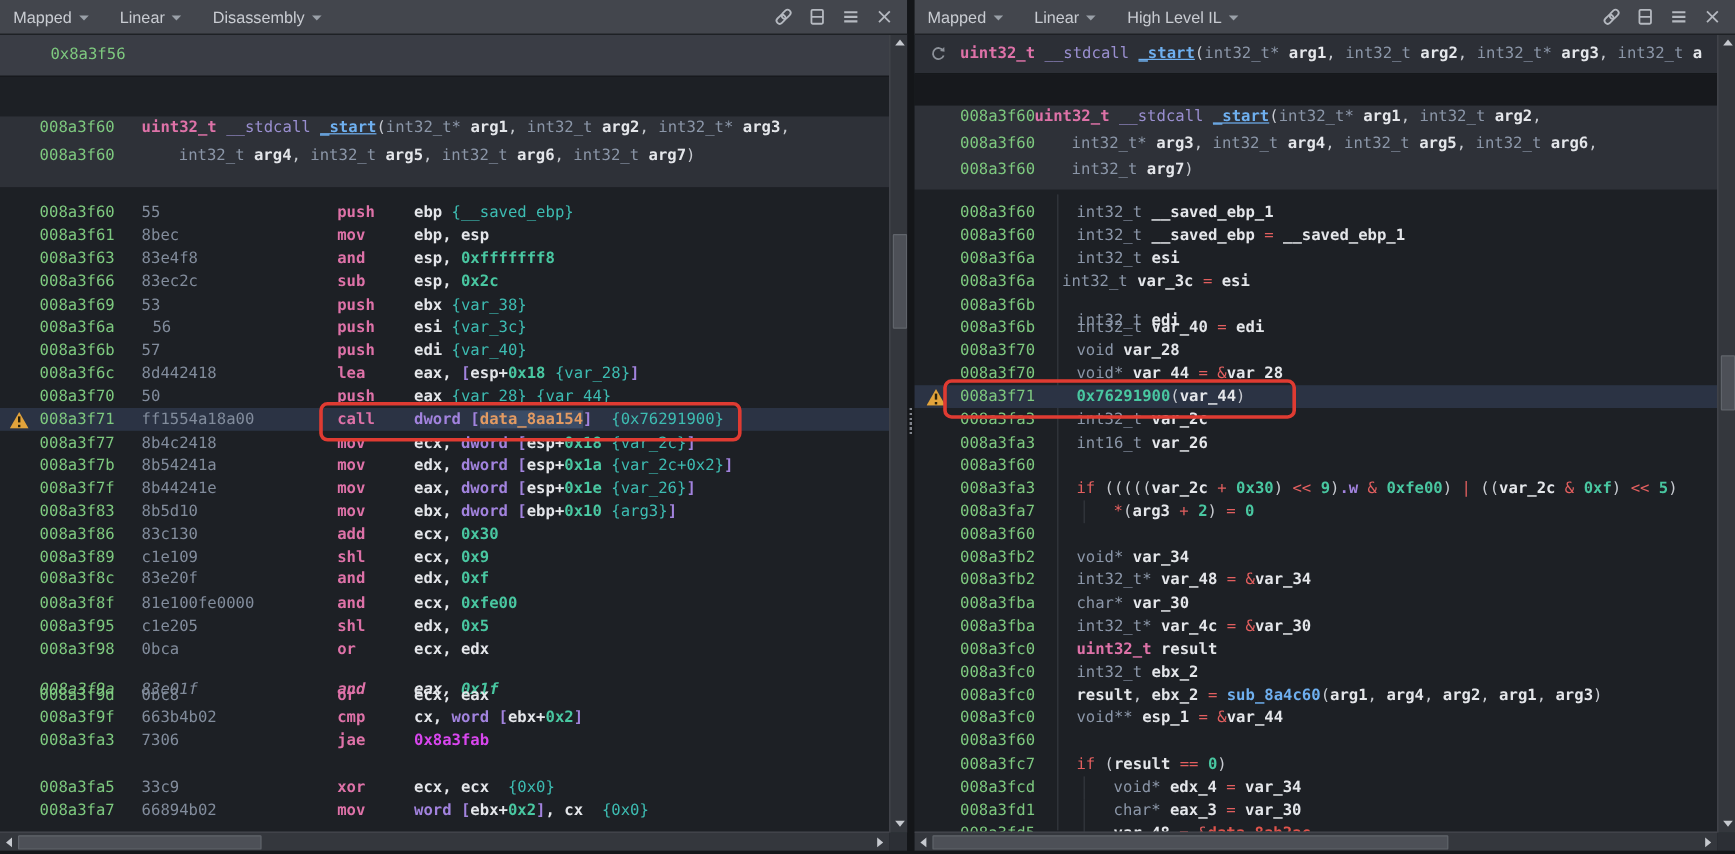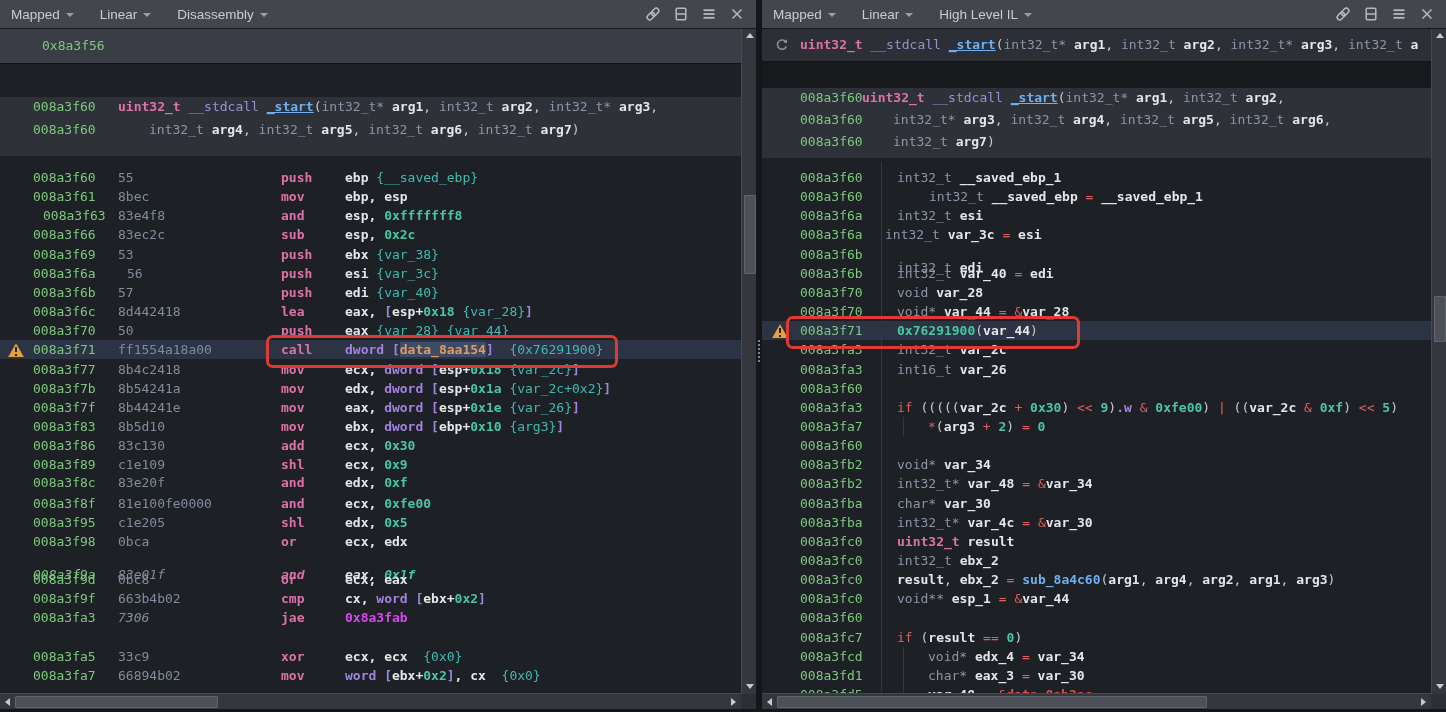--- a/index.html
+++ b/index.html
@@ -85,42 +85,42 @@
     <div class="sticky-l">
       <span class="tk g cpos" style="left:42px;top:8px">0x8a3f56</span>
     </div>
     <div class="sigblock-l" id="lsig">
         <div class="row" style="top: 0px;"><span class="tk g cpos" style="left: 33px;">008a3f60</span><span class="cpos" style="left: 118px;"><span class="tk p">uint32_t </span><span class="tk sc">__stdcall </span><span class="tk uf">_start</span><span class="tk pl">(</span><span class="tk t">int32_t* </span><span class="tk w">arg1</span><span class="tk pl">, </span><span class="tk t">int32_t </span><span class="tk w">arg2</span><span class="tk pl">, </span><span class="tk t">int32_t* </span><span class="tk w">arg3</span><span class="tk pl">,</span></span></div>
         <div class="row" style="top: 23px;"><span class="tk g cpos" style="left: 33px;">008a3f60</span><span class="cpos" style="left: 149px;"><span class="tk t">int32_t </span><span class="tk w">arg4</span><span class="tk pl">, </span><span class="tk t">int32_t </span><span class="tk w">arg5</span><span class="tk pl">, </span><span class="tk t">int32_t </span><span class="tk w">arg6</span><span class="tk pl">, </span><span class="tk t">int32_t </span><span class="tk w">arg7</span><span class="tk pl">)</span></span></div>
       </div>
     <div id="lrows">
         <div class="row" style="top: 168px;"><span class="tk g cpos" style="left: 33px;">008a3f60</span><span class="tk by cpos" style="left: 118px;">55</span><span class="tk m cpos" style="left: 281px;">push</span><span class="cpos" style="left: 345px;"><span class="tk w">ebp </span><span class="tk a">{__saved_ebp}</span></span></div>
         <div class="row" style="top: 187.15px;"><span class="tk g cpos" style="left: 33px;">008a3f61</span><span class="tk by cpos" style="left: 118px;">8bec</span><span class="tk m cpos" style="left: 281px;">mov</span><span class="cpos" style="left: 345px;"><span class="tk w">ebp, esp</span></span></div>
-        <div class="row" style="top: 206.3px;"><span class="tk g cpos" style="left: 33px; margin-left: 10px;">008a3f63</span><span class="tk by cpos" style="left: 118px;">83e4f8</span><span class="tk m cpos" style="left: 281px;">and</span><span class="cpos" style="left: 345px;"><span class="tk w">esp, </span><span class="tk n">0xfffffff8</span></span></div>
+        <div class="row" style="top: 206.3px;"><span class="tk g cpos" style="left: 33px;">008a3f63</span><span class="tk by cpos" style="left: 118px;">83e4f8</span><span class="tk m cpos" style="left: 281px;">and</span><span class="cpos" style="left: 345px;"><span class="tk w">esp, </span><span class="tk n">0xfffffff8</span></span></div>
         <div class="row" style="top: 225.45px;"><span class="tk g cpos" style="left: 33px;">008a3f66</span><span class="tk by cpos" style="left: 118px;">83ec2c</span><span class="tk m cpos" style="left: 281px;">sub</span><span class="cpos" style="left: 345px;"><span class="tk w">esp, </span><span class="tk n">0x2c</span></span></div>
         <div class="row" style="top: 244.6px;"><span class="tk g cpos" style="left: 33px;">008a3f69</span><span class="tk by cpos" style="left: 118px;">53</span><span class="tk m cpos" style="left: 281px;">push</span><span class="cpos" style="left: 345px;"><span class="tk w">ebx </span><span class="tk a">{var_38}</span></span></div>
         <div class="row" style="top: 263.75px;"><span class="tk g cpos" style="left: 33px;">008a3f6a</span><span class="tk by cpos" style="left: 127px;">56</span><span class="tk m cpos" style="left: 281px;">push</span><span class="cpos" style="left: 345px;"><span class="tk w">esi </span><span class="tk a">{var_3c}</span></span></div>
         <div class="row" style="top: 282.9px;"><span class="tk g cpos" style="left: 33px;">008a3f6b</span><span class="tk by cpos" style="left: 118px;">57</span><span class="tk m cpos" style="left: 281px;">push</span><span class="cpos" style="left: 345px;"><span class="tk w">edi </span><span class="tk a">{var_40}</span></span></div>
         <div class="row" style="top: 302.05px;"><span class="tk g cpos" style="left: 33px;">008a3f6c</span><span class="tk by cpos" style="left: 118px;">8d442418</span><span class="tk m cpos" style="left: 281px;">lea</span><span class="cpos" style="left: 345px;"><span class="tk w">eax, </span><span class="tk v">[</span><span class="tk w">esp+</span><span class="tk n">0x18</span><span class="tk w"> </span><span class="tk a">{var_28}</span><span class="tk v">]</span></span></div>
         <div class="row" style="top: 321.2px;"><span class="tk g cpos" style="left: 33px;">008a3f70</span><span class="tk by cpos" style="left: 118px;">50</span><span class="tk m cpos" style="left: 281px;">push</span><span class="cpos" style="left: 345px;"><span class="tk w">eax </span><span class="tk a">{var_28} {var_44}</span></span></div>
         <div class="row hl" style="top: 340.35px;"><span class="tk g cpos" style="left: 33px;">008a3f71</span><span class="tk by cpos" style="left: 118px;">ff1554a18a00</span><span class="tk m cpos" style="left: 281px;">call</span><span class="cpos" style="left: 345px;"><span class="tk v">dword [</span><span class="tk osel">data_8aa154</span><span class="tk v">]</span><span class="tk w">  </span><span class="tk a">{0x76291900}</span></span></div>
         <div class="row" style="top: 359.5px;"><span class="tk g cpos" style="left: 33px;">008a3f77</span><span class="tk by cpos" style="left: 118px;">8b4c2418</span><span class="tk m cpos" style="left: 281px;">mov</span><span class="cpos" style="left: 345px;"><span class="tk w">ecx, </span><span class="tk v">dword [</span><span class="tk w">esp+</span><span class="tk n">0x18</span><span class="tk w"> </span><span class="tk a">{var_2c}</span><span class="tk v">]</span></span></div>
         <div class="row" style="top: 378.65px;"><span class="tk g cpos" style="left: 33px;">008a3f7b</span><span class="tk by cpos" style="left: 118px;">8b54241a</span><span class="tk m cpos" style="left: 281px;">mov</span><span class="cpos" style="left: 345px;"><span class="tk w">edx, </span><span class="tk v">dword [</span><span class="tk w">esp+</span><span class="tk n">0x1a</span><span class="tk w"> </span><span class="tk a">{var_2c+0x2}</span><span class="tk v">]</span></span></div>
         <div class="row" style="top: 397.8px;"><span class="tk g cpos" style="left: 33px;">008a3f7f</span><span class="tk by cpos" style="left: 118px;">8b44241e</span><span class="tk m cpos" style="left: 281px;">mov</span><span class="cpos" style="left: 345px;"><span class="tk w">eax, </span><span class="tk v">dword [</span><span class="tk w">esp+</span><span class="tk n">0x1e</span><span class="tk w"> </span><span class="tk a">{var_26}</span><span class="tk v">]</span></span></div>
         <div class="row" style="top: 416.95px;"><span class="tk g cpos" style="left: 33px;">008a3f83</span><span class="tk by cpos" style="left: 118px;">8b5d10</span><span class="tk m cpos" style="left: 281px;">mov</span><span class="cpos" style="left: 345px;"><span class="tk w">ebx, </span><span class="tk v">dword [</span><span class="tk w">ebp+</span><span class="tk n">0x10</span><span class="tk w"> </span><span class="tk a">{arg3}</span><span class="tk v">]</span></span></div>
         <div class="row" style="top: 436.1px;"><span class="tk g cpos" style="left: 33px;">008a3f86</span><span class="tk by cpos" style="left: 118px;">83c130</span><span class="tk m cpos" style="left: 281px;">add</span><span class="cpos" style="left: 345px;"><span class="tk w">ecx, </span><span class="tk n">0x30</span></span></div>
         <div class="row" style="top: 455.25px;"><span class="tk g cpos" style="left: 33px;">008a3f89</span><span class="tk by cpos" style="left: 118px;">c1e109</span><span class="tk m cpos" style="left: 281px;">shl</span><span class="cpos" style="left: 345px;"><span class="tk w">ecx, </span><span class="tk n">0x9</span></span></div>
         <div class="row" style="top: 473px;"><span class="tk g cpos" style="left: 33px;">008a3f8c</span><span class="tk by cpos" style="left: 118px;">83e20f</span><span class="tk m cpos" style="left: 281px;">and</span><span class="cpos" style="left: 345px;"><span class="tk w">edx, </span><span class="tk n">0xf</span></span></div>
         <div class="row" style="top: 493.55px;"><span class="tk g cpos" style="left: 33px;">008a3f8f</span><span class="tk by cpos" style="left: 118px;">81e100fe0000</span><span class="tk m cpos" style="left: 281px;">and</span><span class="cpos" style="left: 345px;"><span class="tk w">ecx, </span><span class="tk n">0xfe00</span></span></div>
         <div class="row" style="top: 512.7px;"><span class="tk g cpos" style="left: 33px;">008a3f95</span><span class="tk by cpos" style="left: 118px;">c1e205</span><span class="tk m cpos" style="left: 281px;">shl</span><span class="cpos" style="left: 345px;"><span class="tk w">edx, </span><span class="tk n">0x5</span></span></div>
         <div class="row" style="top: 531.85px;"><span class="tk g cpos" style="left: 33px;">008a3f98</span><span class="tk by cpos" style="left: 118px;">0bca</span><span class="tk m cpos" style="left: 281px;">or</span><span class="cpos" style="left: 345px;"><span class="tk w">ecx, edx</span></span></div>
         <div class="row" style="top: 565px; font-style: italic;"><span class="tk g cpos" style="left: 33px;">008a3f9a</span><span class="tk by cpos" style="left: 118px;">83e01f</span><span class="tk m cpos" style="left: 281px;">and</span><span class="cpos" style="left: 345px;"><span class="tk w">eax, </span><span class="tk n">0x1f</span></span></div>
         <div class="row" style="top: 570.15px;"><span class="tk g cpos" style="left: 33px;">008a3f9d</span><span class="tk by cpos" style="left: 118px;">0bc8</span><span class="tk m cpos" style="left: 281px;">or</span><span class="cpos" style="left: 345px;"><span class="tk w">ecx, eax</span></span></div>
         <div class="row" style="top: 589.3px;"><span class="tk g cpos" style="left: 33px;">008a3f9f</span><span class="tk by cpos" style="left: 118px;">663b4b02</span><span class="tk m cpos" style="left: 281px;">cmp</span><span class="cpos" style="left: 345px;"><span class="tk w">cx, </span><span class="tk v">word [</span><span class="tk w">ebx+</span><span class="tk n">0x2</span><span class="tk v">]</span></span></div>
-        <div class="row" style="top: 608.45px;"><span class="tk g cpos" style="left: 33px;">008a3fa3</span><span class="tk by cpos" style="left: 118px; font-style: italic;">7306</span><span class="tk m cpos" style="left: 281px;">jae</span><span class="cpos" style="left: 345px;"><span class="tk j">0x8a3fab</span></span></div>
+        <div class="row" style="top: 608.45px;"><span class="tk g cpos" style="left: 33px;">008a3fa3</span><span class="tk by cpos" style="left: 118px;">7306</span><span class="tk m cpos" style="left: 281px;">jae</span><span class="cpos" style="left: 345px;"><span class="tk j">0x8a3fab</span></span></div>
         <div class="row" style="top: 627.6px;"></div>
         <div class="row" style="top: 646.75px;"><span class="tk g cpos" style="left: 33px;">008a3fa5</span><span class="tk by cpos" style="left: 118px;">33c9</span><span class="tk m cpos" style="left: 281px;">xor</span><span class="cpos" style="left: 345px;"><span class="tk w">ecx, ecx  </span><span class="tk a">{0x0}</span></span></div>
         <div class="row" style="top: 665.9px;"><span class="tk g cpos" style="left: 33px;">008a3fa7</span><span class="tk by cpos" style="left: 118px;">66894b02</span><span class="tk m cpos" style="left: 281px;">mov</span><span class="cpos" style="left: 345px;"><span class="tk v">word [</span><span class="tk w">ebx+</span><span class="tk n">0x2</span><span class="tk v">]</span><span class="tk w">, cx  </span><span class="tk a">{0x0}</span></span></div>
       </div>
     <div class="redbox" style="left:266px;top:335px;width:346px;height:27px"></div>
     <div class="vsb" id="lvsb" style="left:741px">
         <div class="sbtn" style="top: 0px;">
           <div class="tri-up"></div>
         </div>
         <div class="sbtn" style="bottom: 0px;">
@@ -193,21 +193,21 @@
             <path d="M12.4 9.2 A4.6 4.6 0 1 1 12 5.2"></path>
             <path d="M12.9 2.2 L13.1 6.1 L9.3 5.6 Z" fill="#8d929a" stroke="none"></path>
           </svg></span><span class="cpos" style="left: 38px; top: 7px;"><span class="tk p">uint32_t </span><span class="tk sc">__stdcall </span><span class="tk uf">_start</span><span class="tk pl">(</span><span class="tk t">int32_t* </span><span class="tk w">arg1</span><span class="tk pl">, </span><span class="tk t">int32_t </span><span class="tk w">arg2</span><span class="tk pl">, </span><span class="tk t">int32_t* </span><span class="tk w">arg3</span><span class="tk pl">, </span><span class="tk t">int32_t </span><span class="tk w">a</span></span></div>
     <div class="sigblock-r" id="rsig">
         <div class="row" style="top: 0px;"><span class="tk g cpos" style="left: 38px;">008a3f60</span><span class="cpos" style="left: 100px;"><span class="tk p">uint32_t </span><span class="tk sc">__stdcall </span><span class="tk uf">_start</span><span class="tk pl">(</span><span class="tk t">int32_t* </span><span class="tk w">arg1</span><span class="tk pl">, </span><span class="tk t">int32_t </span><span class="tk w">arg2</span><span class="tk pl">,</span></span></div>
         <div class="row" style="top: 22px;"><span class="tk g cpos" style="left: 38px;">008a3f60</span><span class="cpos" style="left: 131px;"><span class="tk t">int32_t* </span><span class="tk w">arg3</span><span class="tk pl">, </span><span class="tk t">int32_t </span><span class="tk w">arg4</span><span class="tk pl">, </span><span class="tk t">int32_t </span><span class="tk w">arg5</span><span class="tk pl">, </span><span class="tk t">int32_t </span><span class="tk w">arg6</span><span class="tk pl">,</span></span></div>
         <div class="row" style="top: 44px;"><span class="tk g cpos" style="left: 38px;">008a3f60</span><span class="cpos" style="left: 131px;"><span class="tk t">int32_t </span><span class="tk w">arg7</span><span class="tk pl">)</span></span></div>
       </div>
     <div id="rrows">
         <div class="row" style="top: 168px;"><span class="tk g cpos" style="left: 38px;">008a3f60</span><span class="cpos" style="left: 135px;"><span class="tk t">int32_t </span><span class="tk w">__saved_ebp_1</span></span></div>
-        <div class="row" style="top: 187.15px;"><span class="tk g cpos" style="left: 38px;">008a3f60</span><span class="cpos" style="left: 135px; margin-left: 32px;"><span class="tk t">int32_t </span><span class="tk w">__saved_ebp</span><span class="tk r"> = </span><span class="tk w">__saved_ebp_1</span></span></div>
+        <div class="row" style="top: 187.15px;"><span class="tk g cpos" style="left: 38px;">008a3f60</span><span class="cpos" style="left: 135px;"><span class="tk t">int32_t </span><span class="tk w">__saved_ebp</span><span class="tk r"> = </span><span class="tk w">__saved_ebp_1</span></span></div>
         <div class="row" style="top: 206.3px;"><span class="tk g cpos" style="left: 38px;">008a3f6a</span><span class="cpos" style="left: 135px;"><span class="tk t">int32_t </span><span class="tk w">esi</span></span></div>
         <div class="row" style="top: 225.45px;"><span class="tk g cpos" style="left: 38px;">008a3f6a</span><span class="cpos" style="left: 123px;"><span class="tk t">int32_t </span><span class="tk w">var_3c</span><span class="tk r"> = </span><span class="tk w">esi</span></span></div>
         <div class="row" style="top: 244.6px;"><span class="tk g cpos" style="left: 38px;">008a3f6b</span><span class="cpos" style="left: 135px; margin-top: 13px;"><span class="tk t">int32_t </span><span class="tk w">edi</span></span></div>
         <div class="row" style="top: 263.75px;"><span class="tk g cpos" style="left: 38px;">008a3f6b</span><span class="cpos" style="left: 135px;"><span class="tk t">int32_t </span><span class="tk w">var_40</span><span class="tk r"> = </span><span class="tk w">edi</span></span></div>
         <div class="row" style="top: 282.9px;"><span class="tk g cpos" style="left: 38px;">008a3f70</span><span class="cpos" style="left: 135px;"><span class="tk t">void </span><span class="tk w">var_28</span></span></div>
         <div class="row" style="top: 302.05px;"><span class="tk g cpos" style="left: 38px;">008a3f70</span><span class="cpos" style="left: 135px;"><span class="tk t">void* </span><span class="tk w">var_44</span><span class="tk r"> = &amp;</span><span class="tk w">var_28</span></span></div>
         <div class="row hl" style="top: 321.2px;"><span class="tk g cpos" style="left: 38px;">008a3f71</span><span class="cpos" style="left: 135px;"><span class="tk n">0x76291900</span><span class="tk pl">(</span><span class="tk w">var_44</span><span class="tk pl">)</span></span></div>
         <div class="row" style="top: 340.35px;"><span class="tk g cpos" style="left: 38px;">008a3fa3</span><span class="cpos" style="left: 135px;"><span class="tk t">int32_t </span><span class="tk w">var_2c</span></span></div>
         <div class="row" style="top: 359.5px;"><span class="tk g cpos" style="left: 38px;">008a3fa3</span><span class="cpos" style="left: 135px;"><span class="tk t">int16_t </span><span class="tk w">var_26</span></span></div>
         <div class="row" style="top: 378.65px;"><span class="tk g cpos" style="left: 38px;">008a3f60</span></div>

